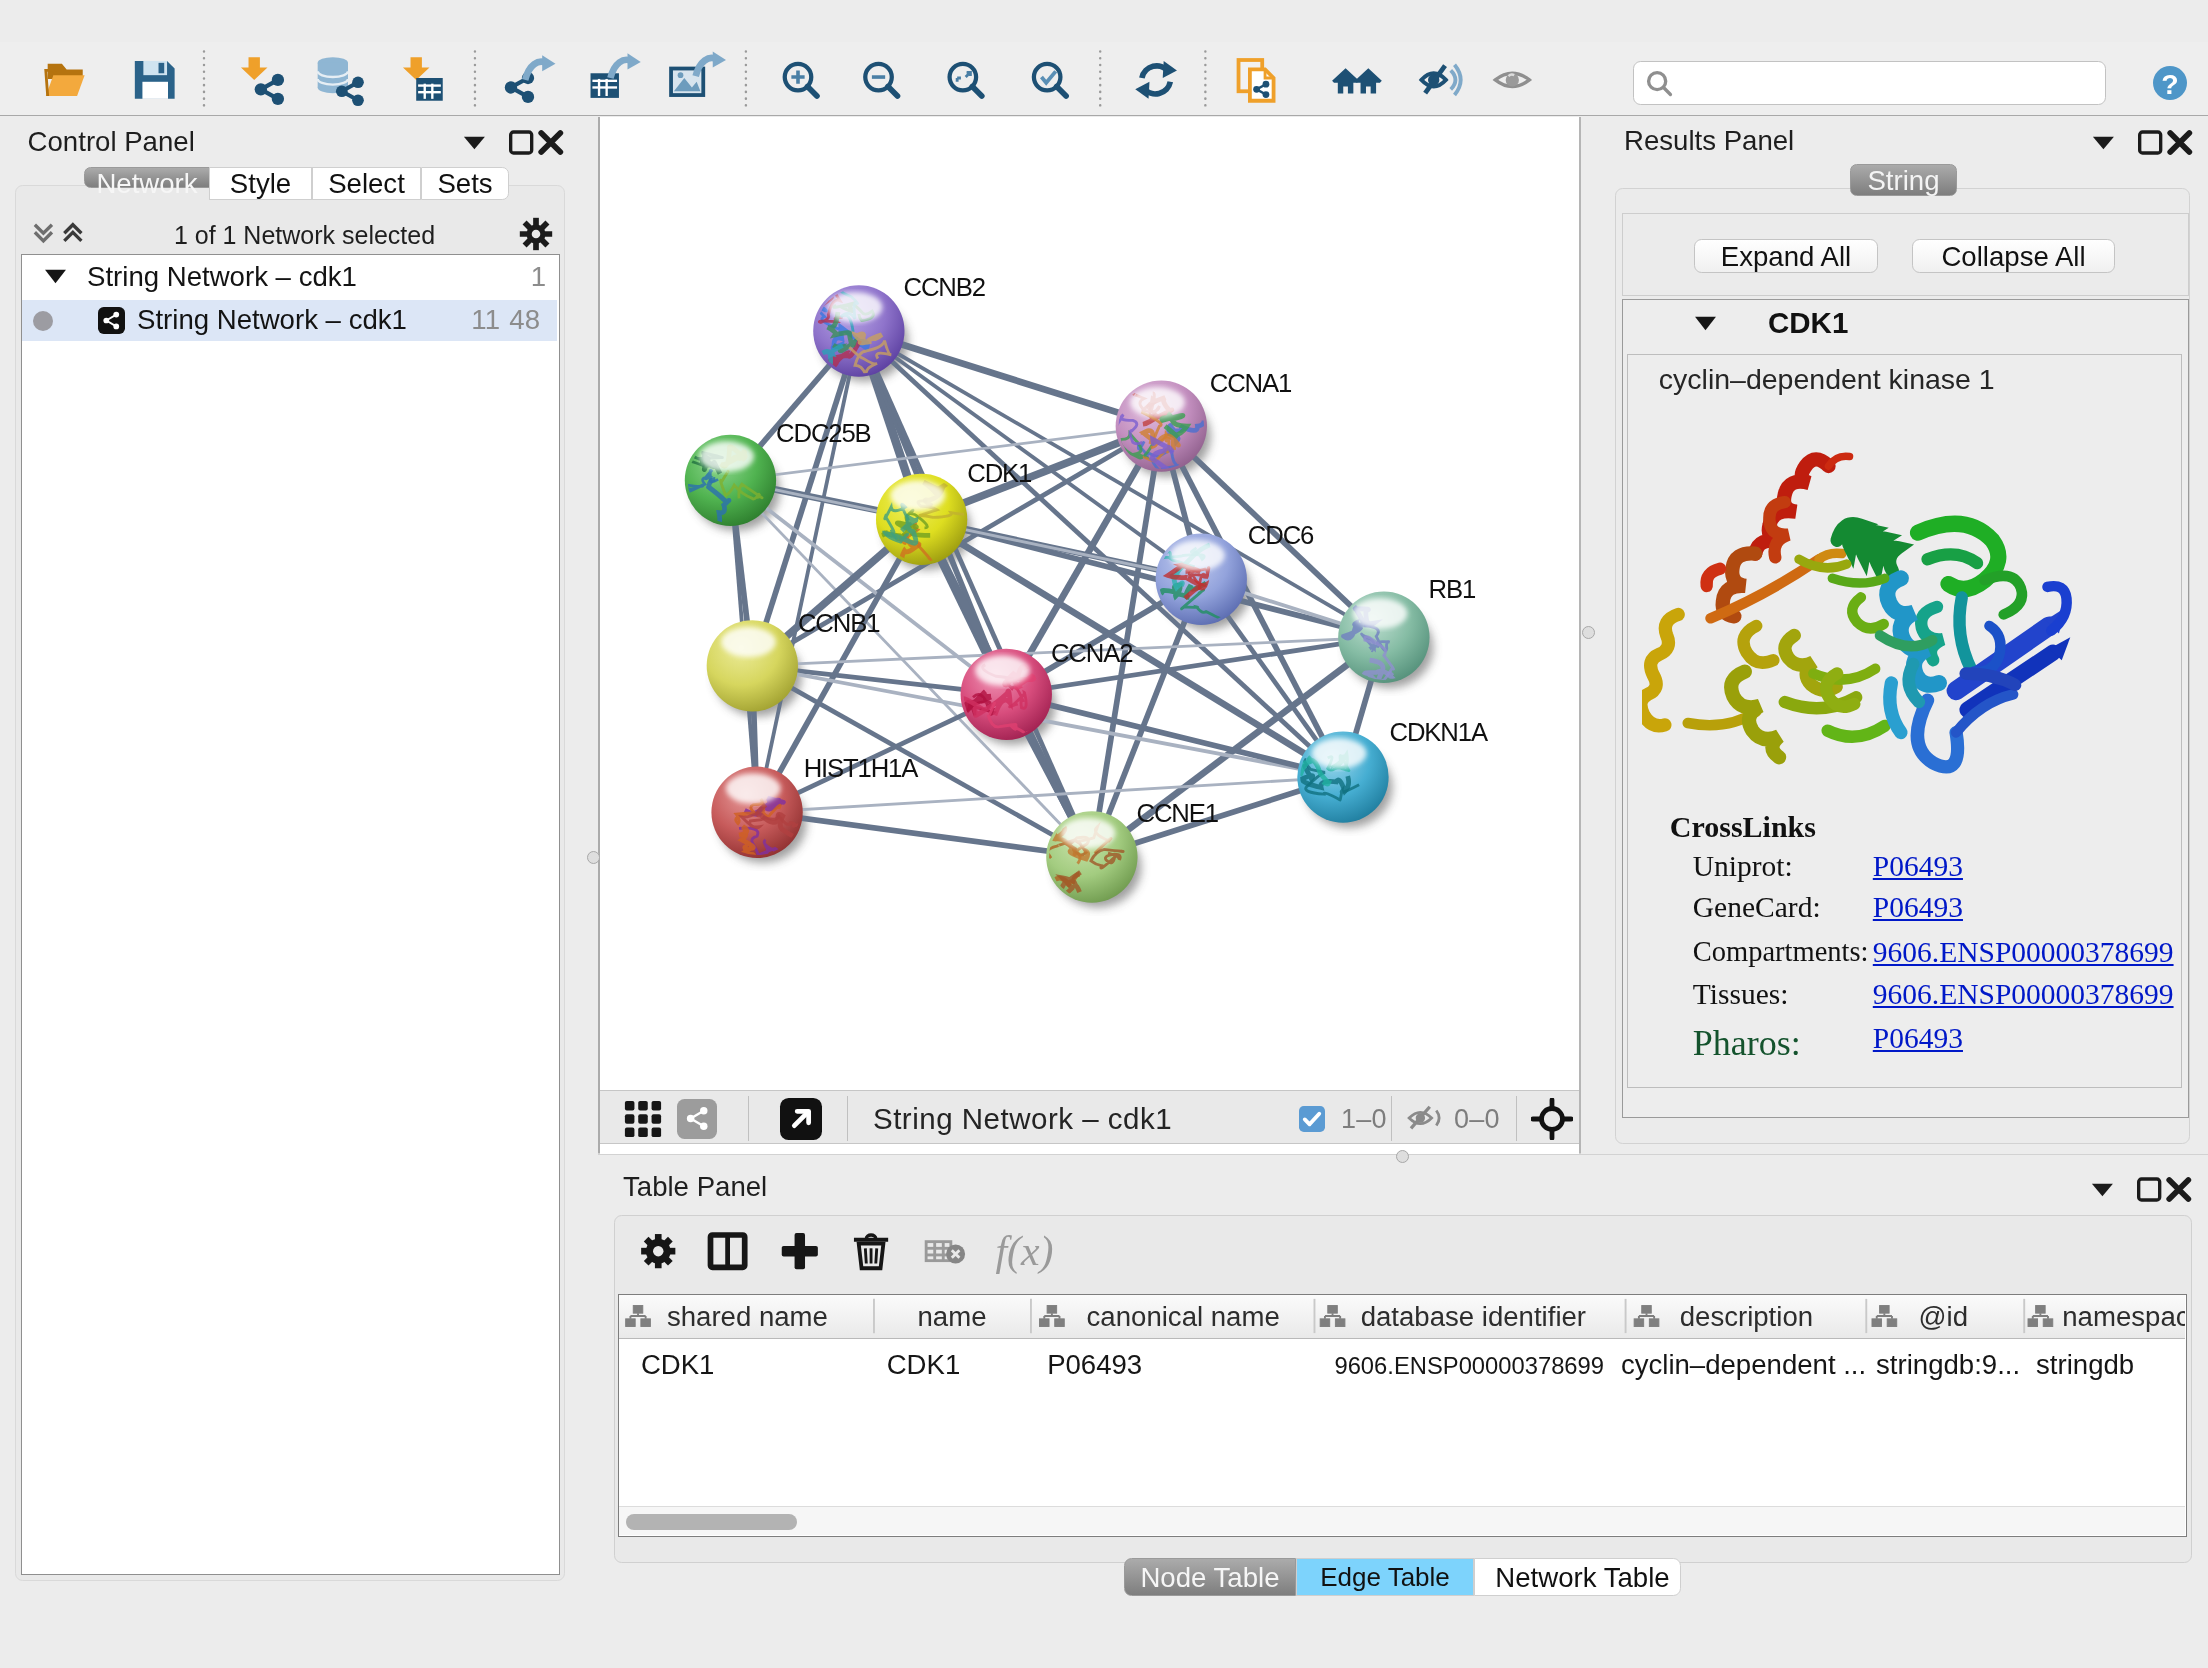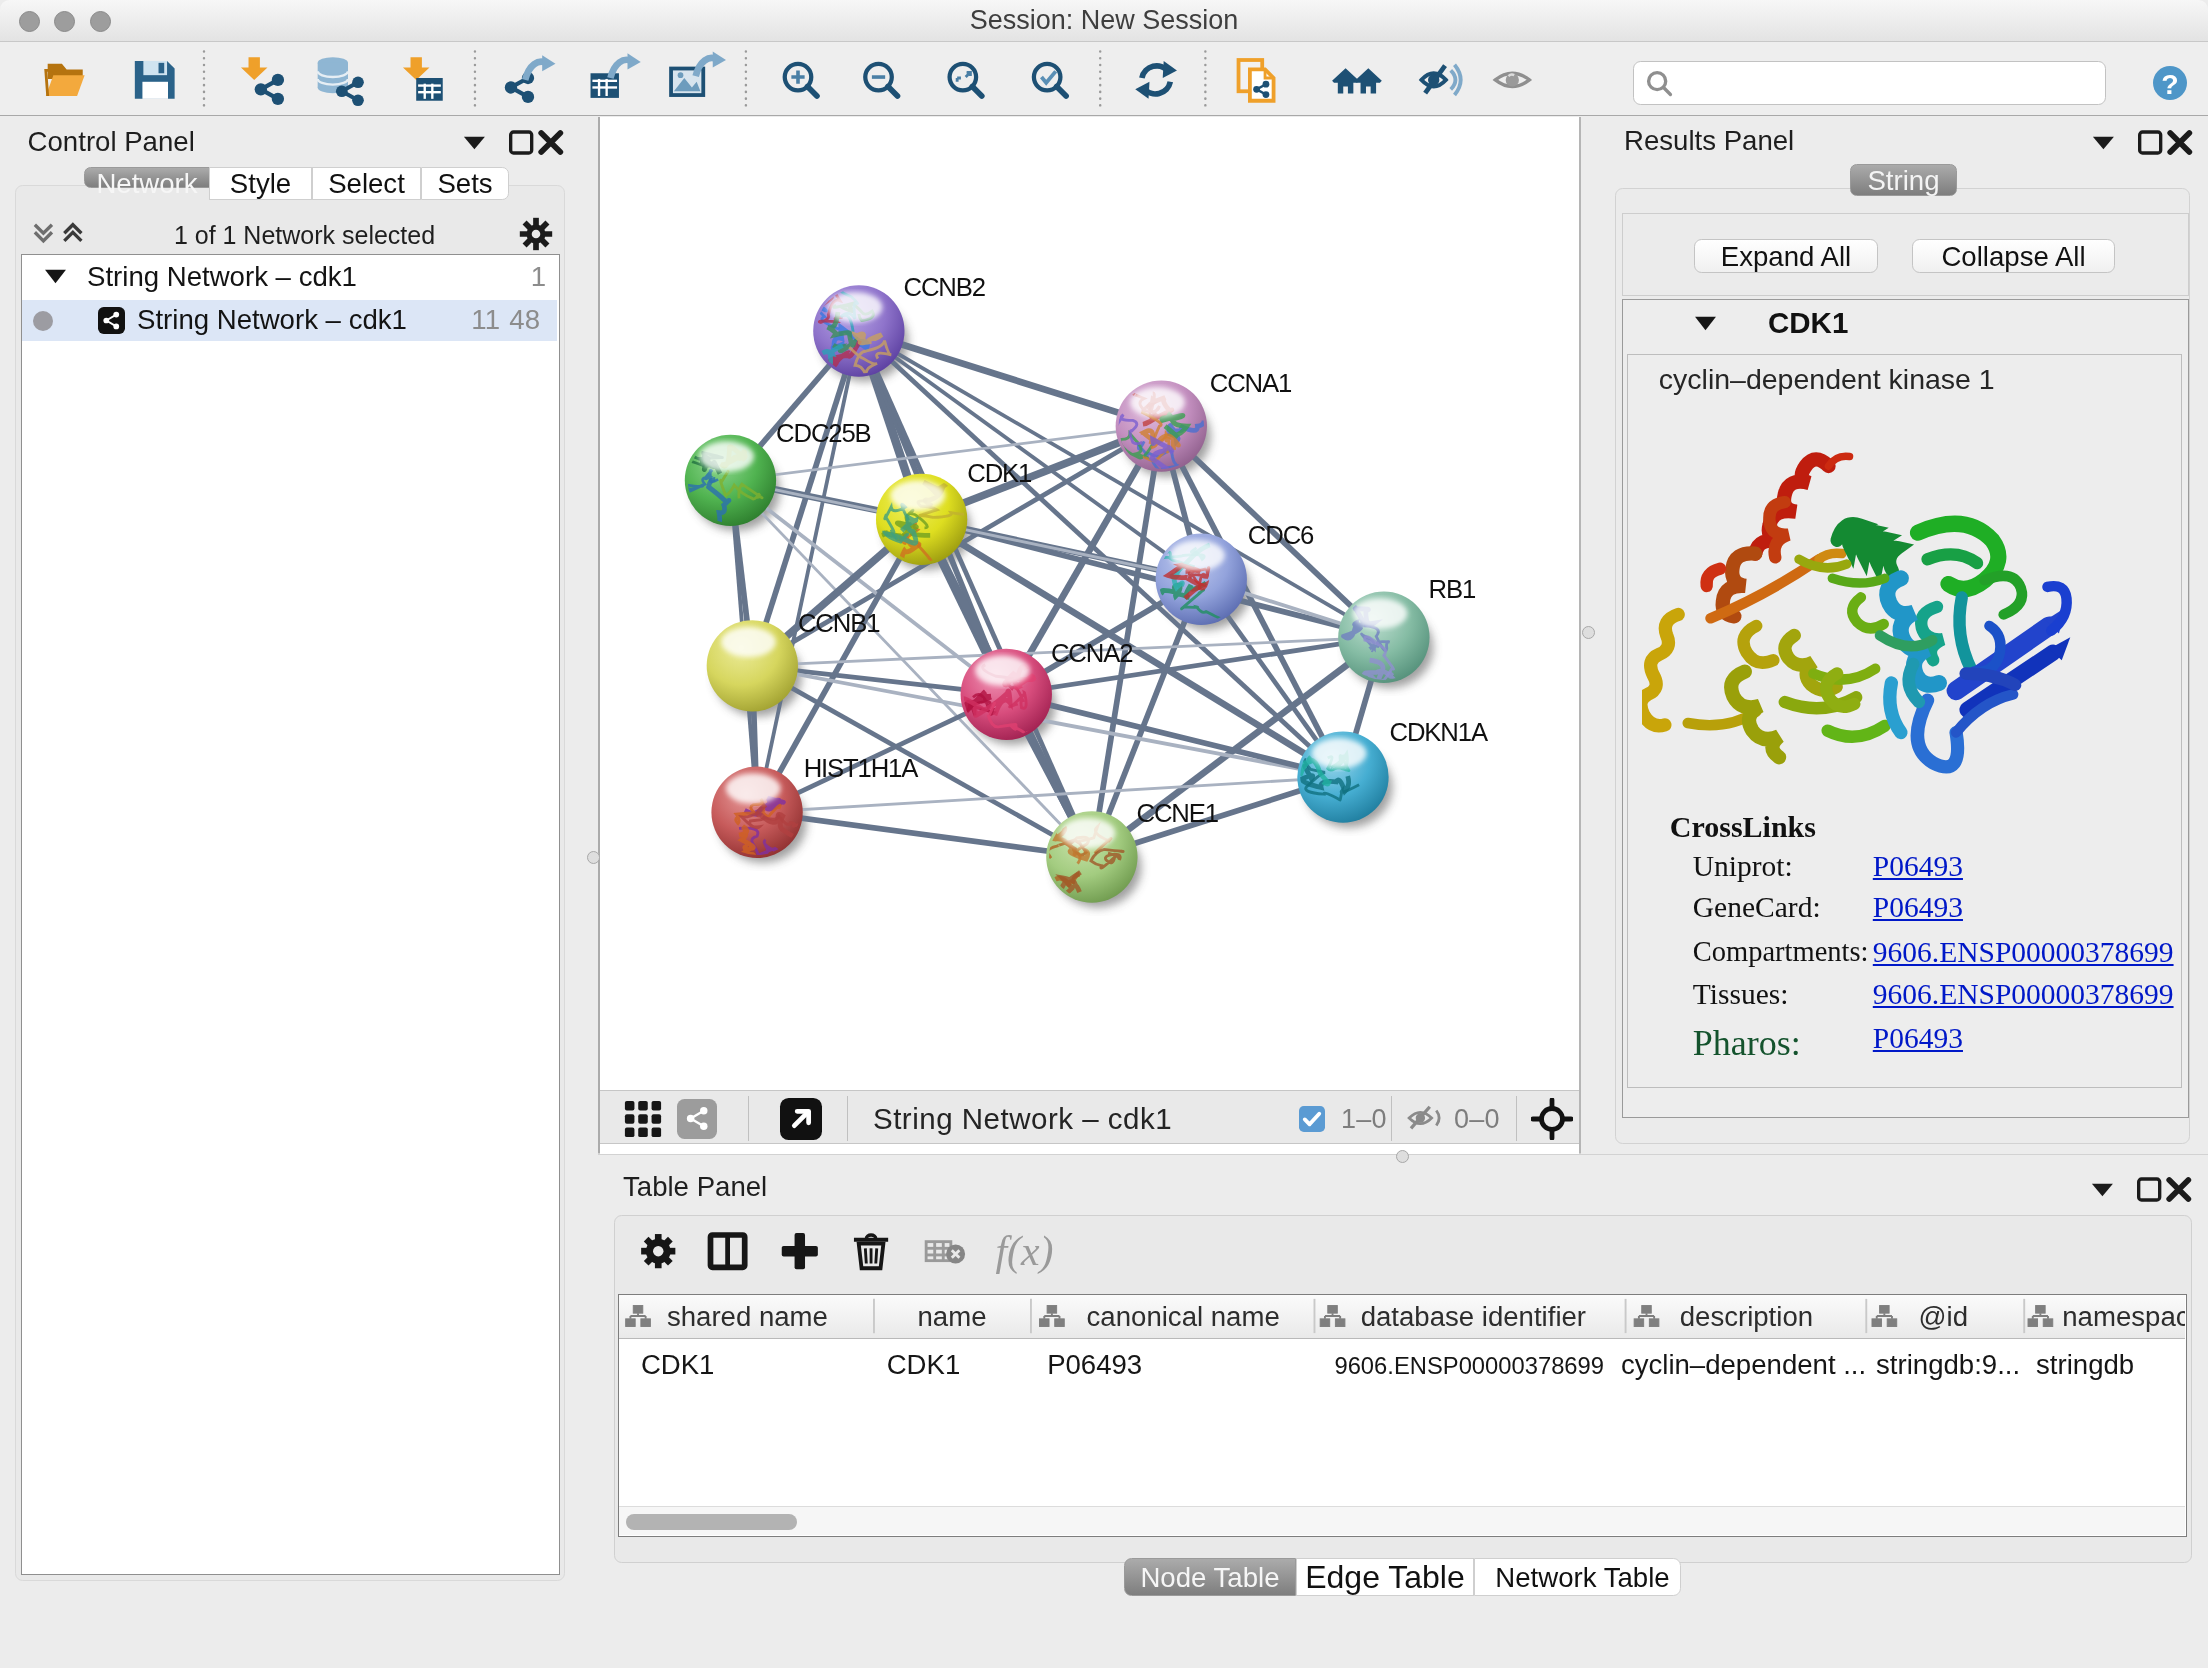--- a/index.html
+++ b/index.html
@@ -5,26 +5,20 @@
   * { margin:0; padding:0; box-sizing:border-box; }
   html,body { width:2208px; height:1668px; background:#ececec; font-family:"Liberation Sans",sans-serif; overflow:hidden; }
   .abs { position:absolute; }
   #win { position:relative; width:2208px; height:1668px; background:#ececec; }
   .vtxt { white-space:nowrap; }
 </style>
 </head>
 <body>
 <div id="win">
 
-<div class="abs" style="left:0;top:0;width:2208px;height:42px;background:linear-gradient(#f7f7f7,#e3e3e3);border-bottom:1px solid #c8c8c8;border-radius:9.5px 9.5px 0 0;">
-  <div class="abs" style="left:19px;top:10.5px;width:21px;height:21px;border-radius:50%;background:#9d9d9d;border:1px solid #8a8a8a;"></div>
-  <div class="abs" style="left:54px;top:10.5px;width:21px;height:21px;border-radius:50%;background:#9d9d9d;border:1px solid #8a8a8a;"></div>
-  <div class="abs" style="left:90px;top:10.5px;width:21px;height:21px;border-radius:50%;background:#9d9d9d;border:1px solid #8a8a8a;"></div>
-  <div class="abs vtxt" style="left:0;top:4.8px;width:2208px;text-align:center;font-size:27px;color:#3e3e3e;">Session: New Session</div>
-</div>
 
 <div class="abs" style="left:0;top:42px;width:2208px;height:74px;background:#eeeeee;border-bottom:1.9px solid #a8a8a8;">
   <svg class="abs" style="left:0;top:0;" width="2208" height="72" id="tbsvg" viewBox="0 0 2322 76">
         <g transform="translate(70,40)">
           <path d="M-24,-17 h15 l5,6 h17 v10 h-37 z" fill="#b5730f"></path>
           <path d="M-26,17 L-18,-5 H15 L7,17 z" fill="#f3a93d"></path>
           <path d="M-24,17 L-26,-10 h8 l3,4" fill="none" stroke="#b5730f" stroke-width="3"></path>
         </g>
         <g transform="translate(159,40)">
           <path d="M-21,-20 H13 L21,-12 V20 H-21 Z" fill="#2a6289"></path>
@@ -775,21 +769,21 @@
               <text x="1541" y="34" text-anchor="middle" font-size="29" fill="#161616" font-family="Liberation Sans,sans-serif">stringdb</text>
             </svg>
           </div>
       <div class="abs" style="left:0;top:211px;width:1566px;height:28.5px;background:#f6f6f6;border-top:1px solid #dcdcdc;">
         <div class="abs" style="left:6.7px;top:6.7px;width:171px;height:16px;border-radius:8.6px;background:#b3b3b3;"></div>
       </div>
     </div>
   </div>
 
   <div class="abs vtxt" style="left:524px;top:403px;width:172px;height:38px;background:linear-gradient(#ababab,#7e7e7e);border:1px solid #9a9a9a;border-radius:7.6px 0 0 7.6px;color:#f6f6f6;text-align:center;font-size:27.6px;line-height:37px;">Node Table</div>
-  <div class="abs vtxt" style="left:696px;top:403px;width:178px;height:38px;background:#ffffff;border:1px solid #cfcfcf;color:#111;text-align:center;font-size:32px;line-height:37px;">Edge Table</div>
+  <div class="abs vtxt" style="left:696px;top:403px;width:178px;height:38px;background:#7dd3fc;border:1px solid #cfcfcf;color:#111;text-align:center;font-size:26px;line-height:37px;">Edge Table</div>
   <div class="abs vtxt" style="left:874px;top:403px;width:207px;height:38px;background:#fff;border:1px solid #cfcfcf;border-radius:0 7.6px 7.6px 0;color:#111;text-align:center;font-size:27.6px;line-height:37px;padding-left:10px;">Network Table</div>
 </div>
 
 
 <div class="abs" style="left:587px;top:851px;width:13.3px;height:13.3px;border-radius:50%;background:#dedede;border:1px solid #a8a8a8;"></div>
 <div class="abs" style="left:1582px;top:626px;width:13.3px;height:13.3px;border-radius:50%;background:#dedede;border:1px solid #a8a8a8;"></div>
 <div class="abs" style="left:1396px;top:1150px;width:13.3px;height:13.3px;border-radius:50%;background:#dedede;border:1px solid #a8a8a8;"></div>
 </div>
 
 

